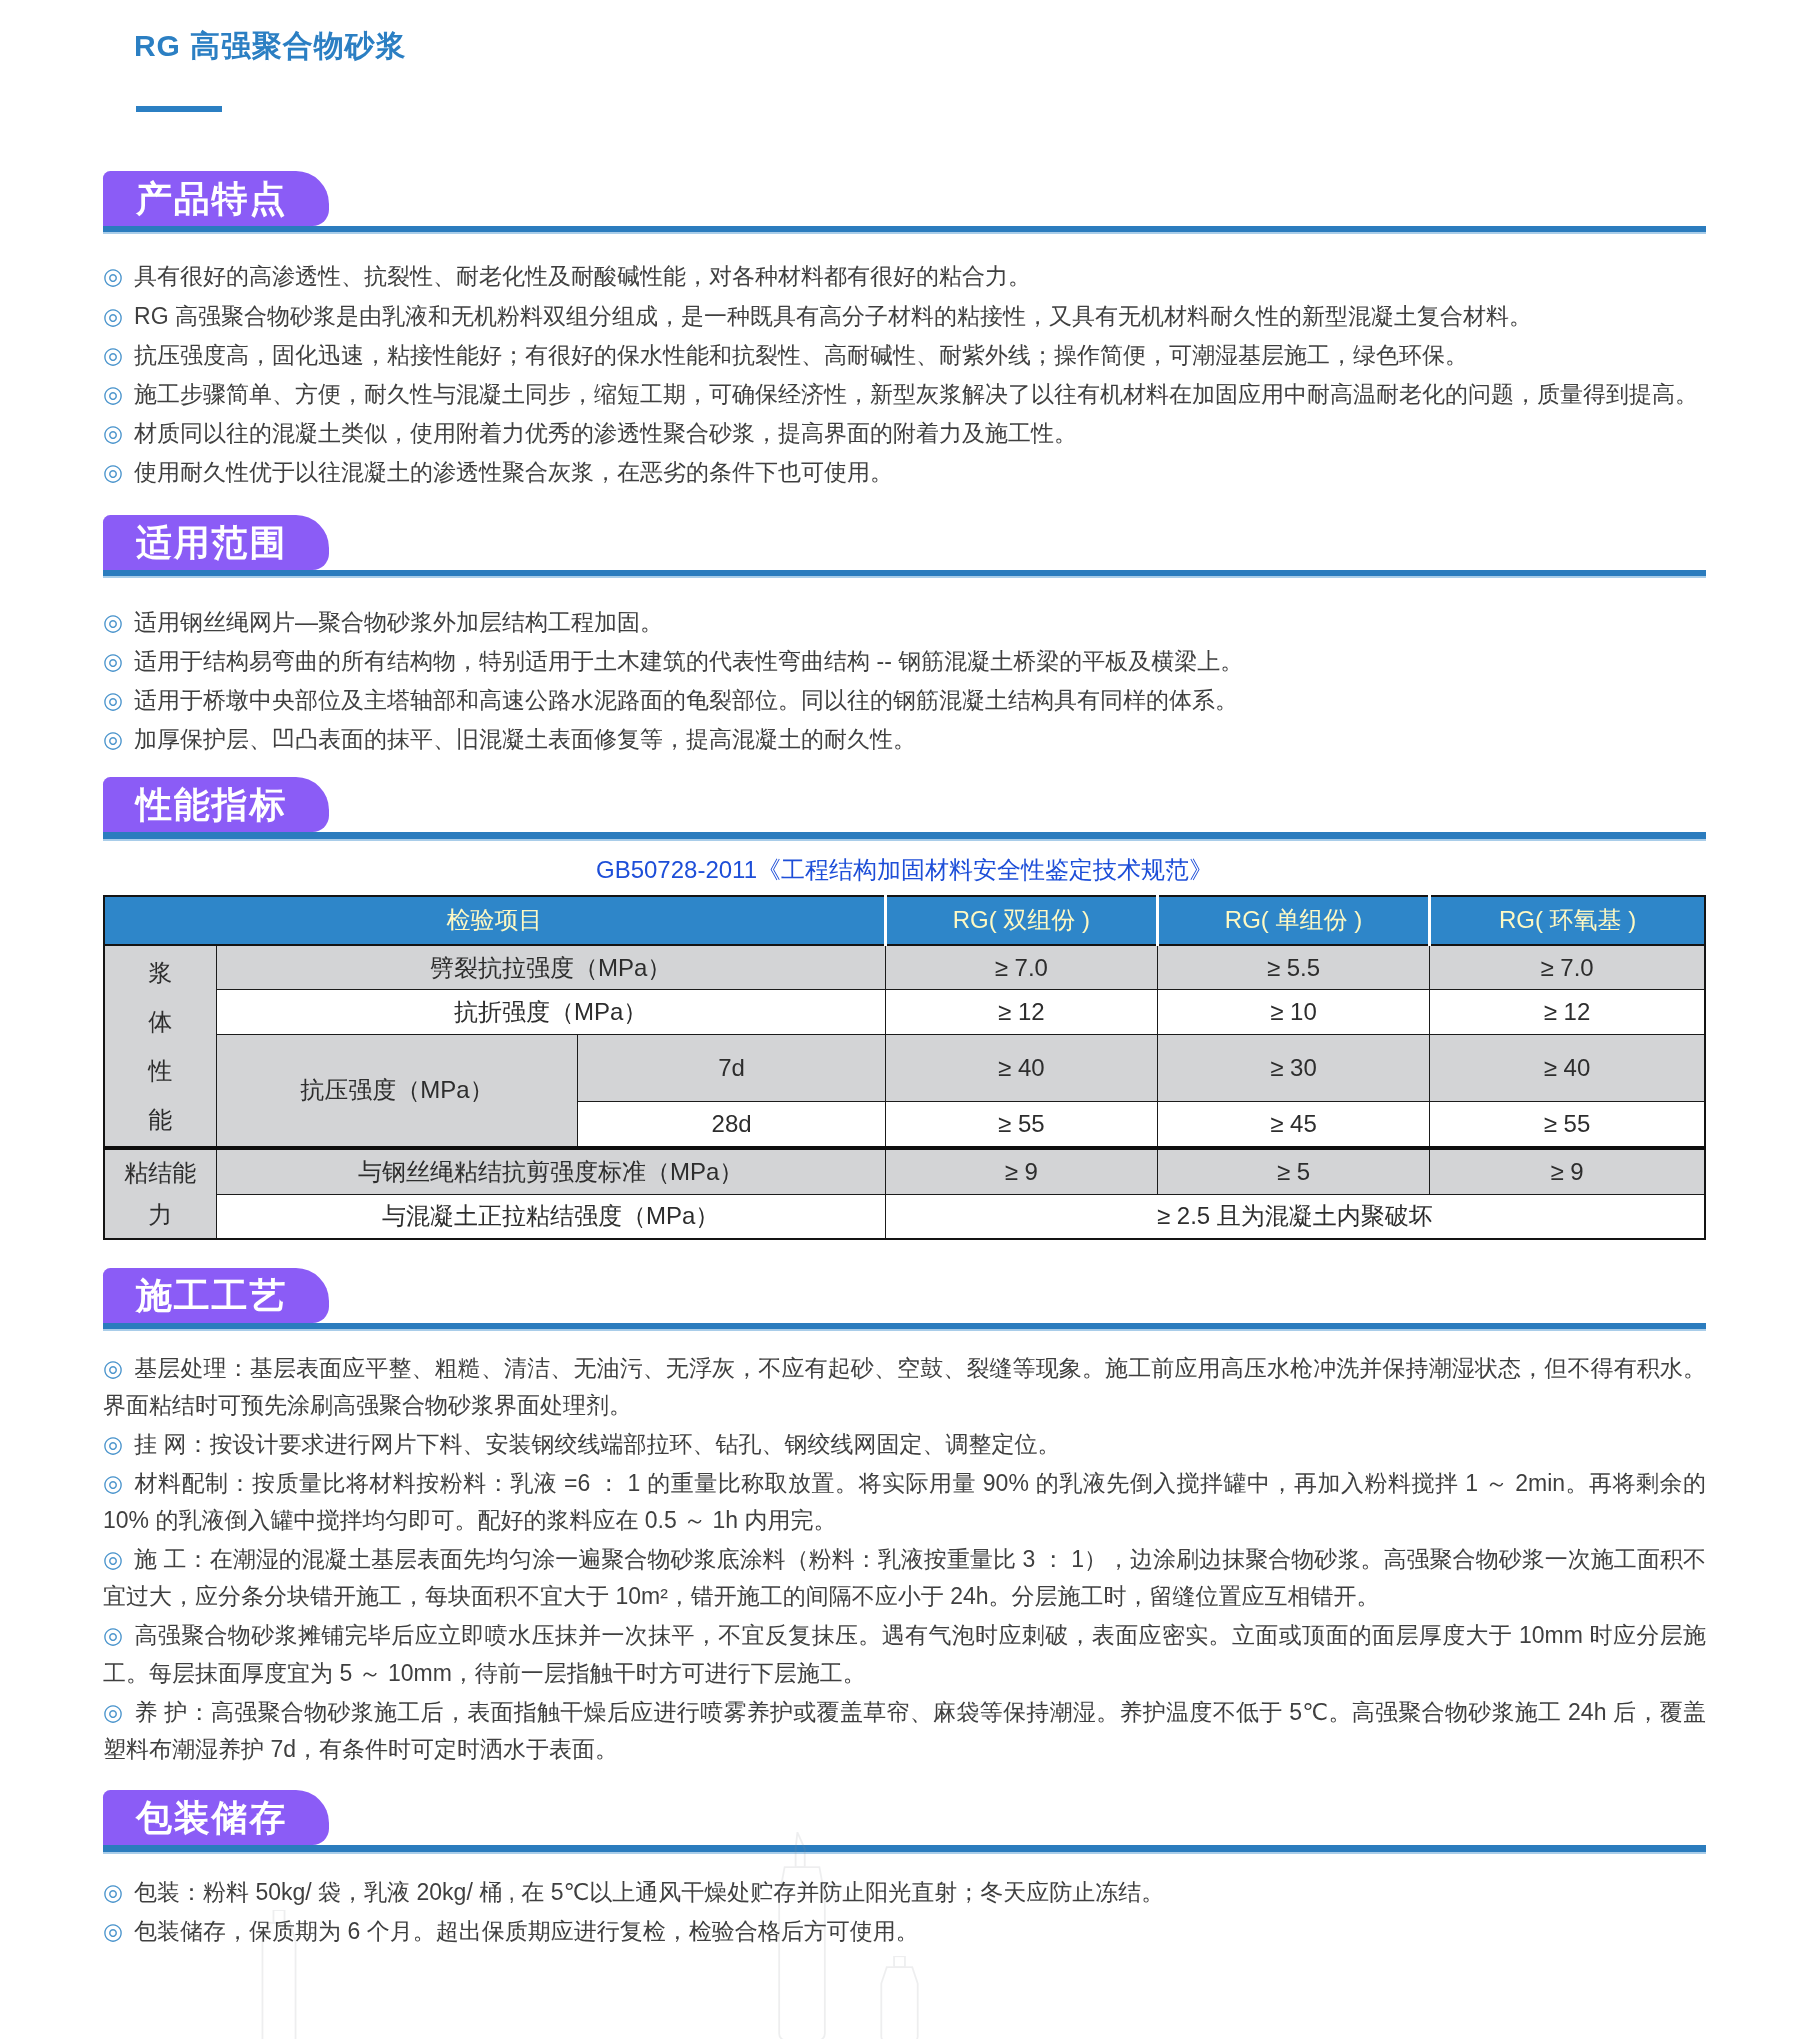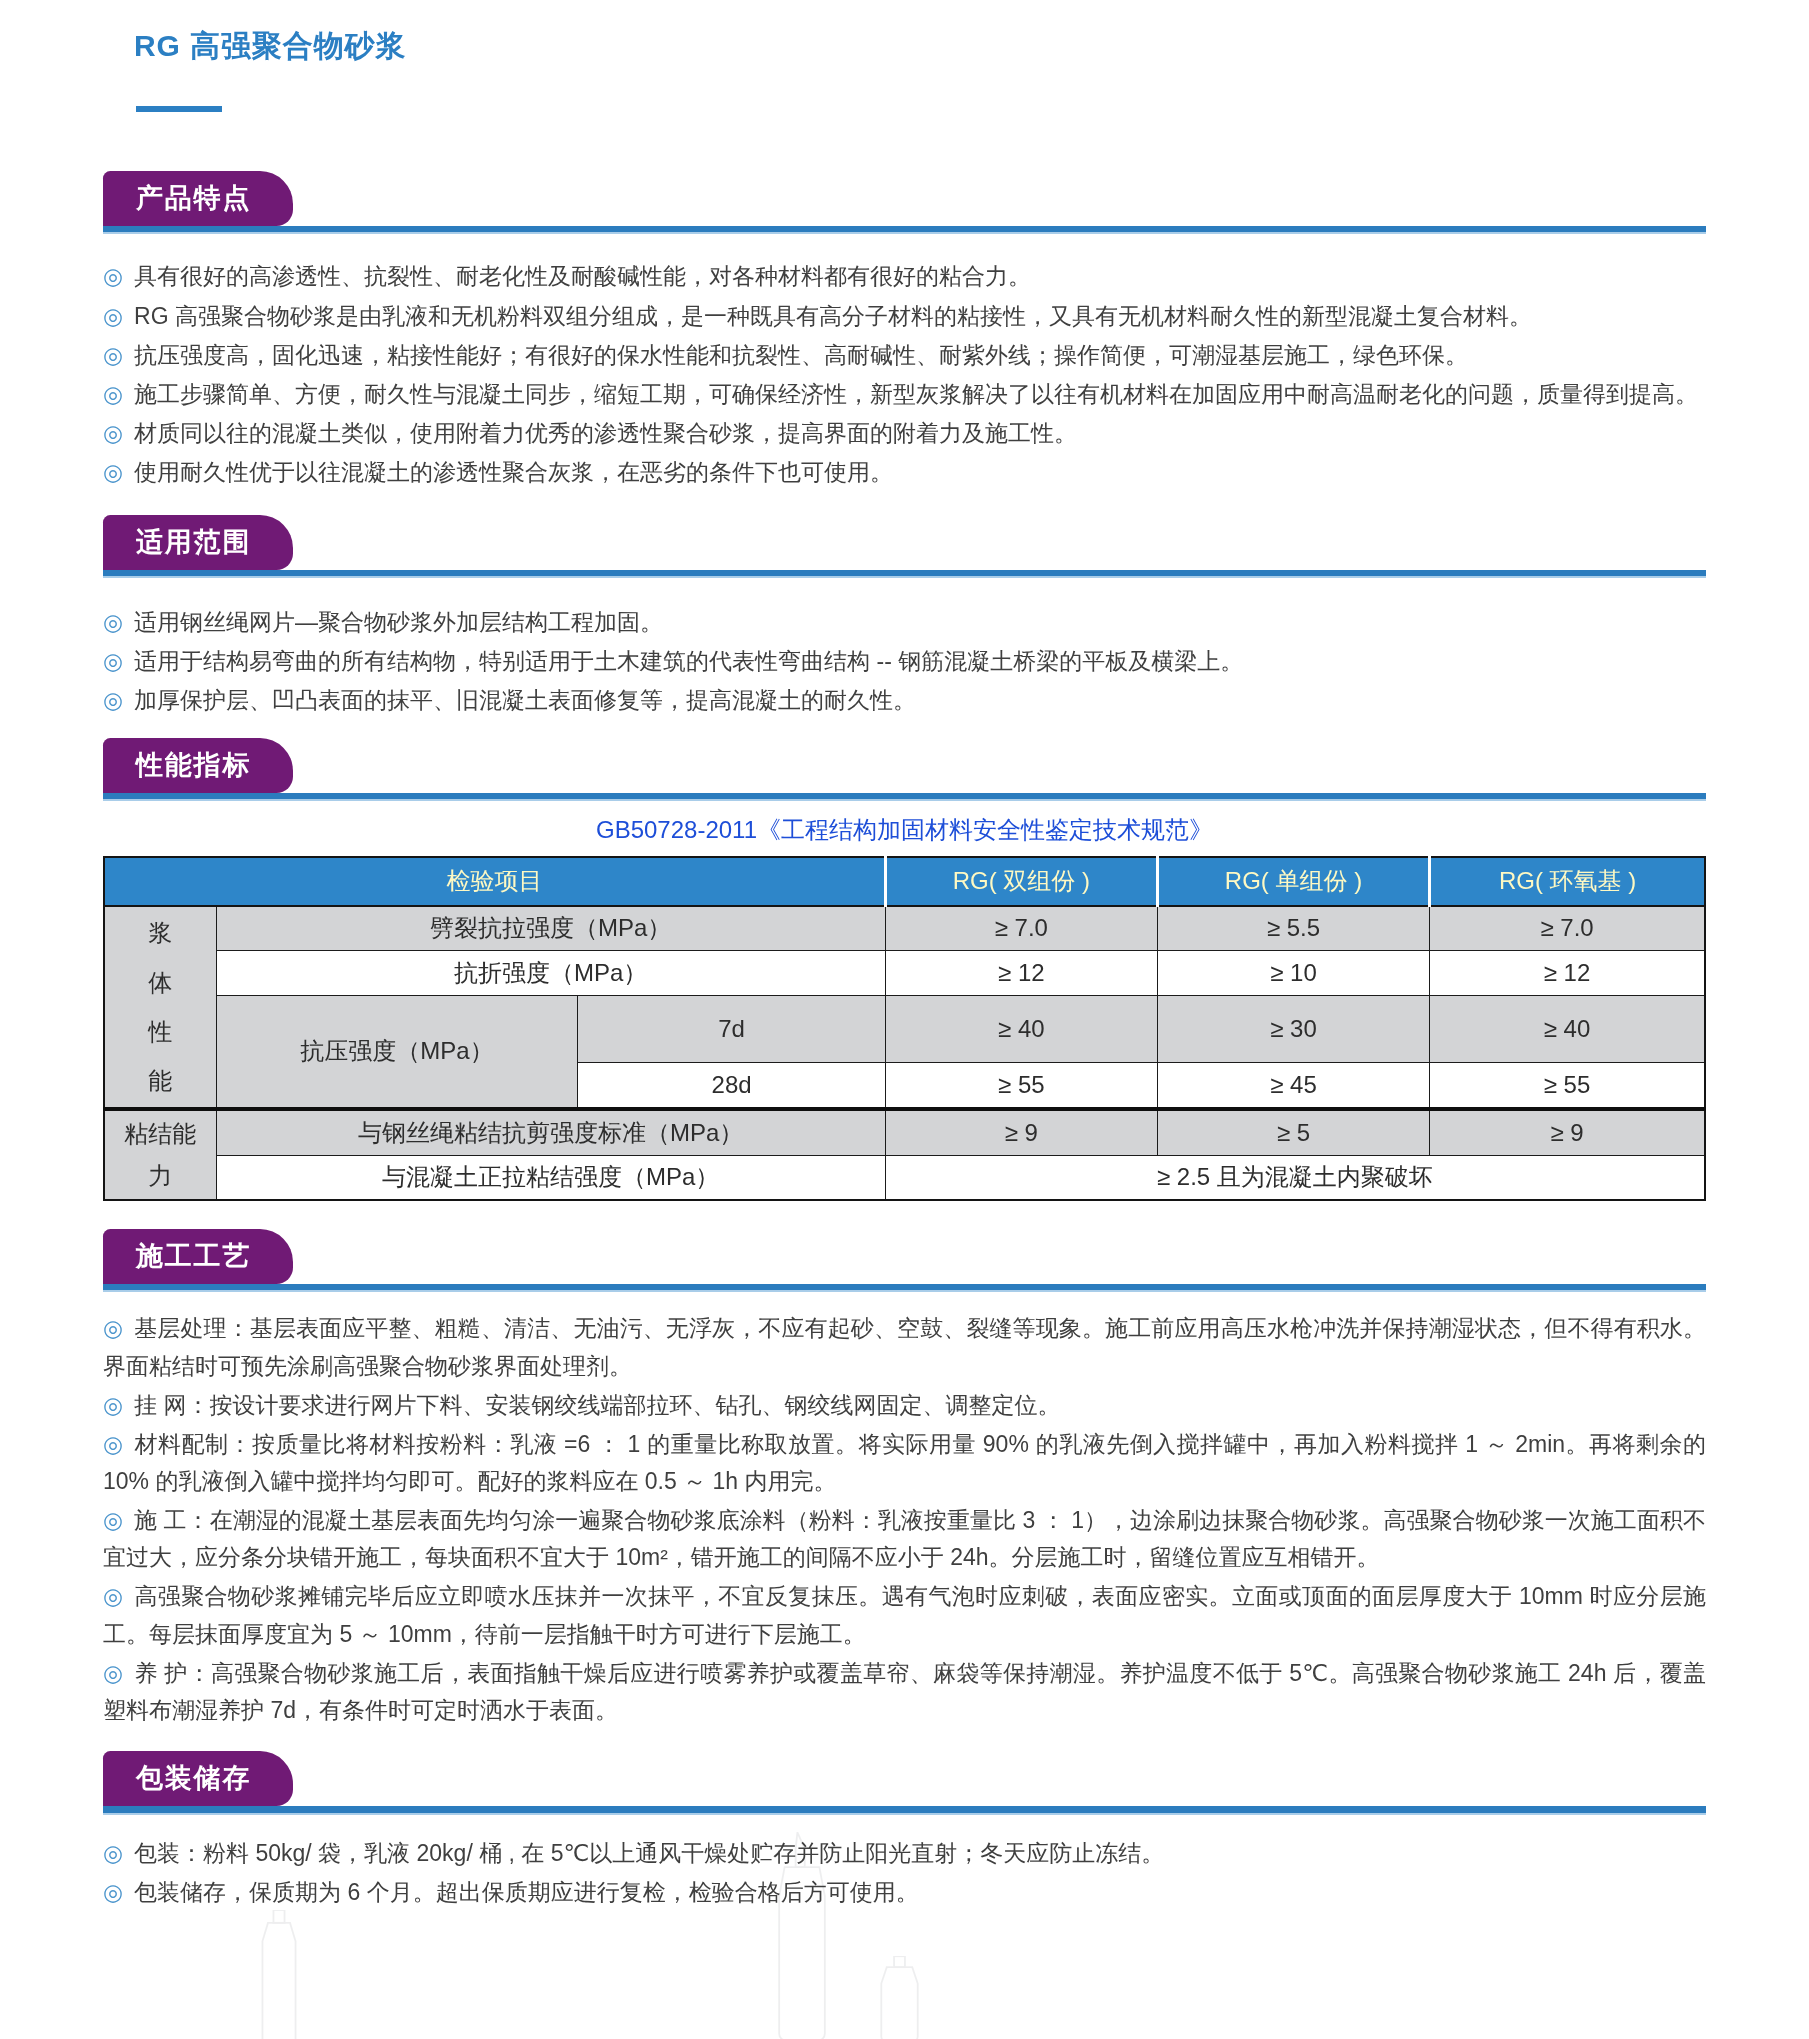--- a/index.html
+++ b/index.html
@@ -25,23 +25,23 @@
   }
   .title-underline {
     margin: 39px 0 0 33px;
     width: 86px; height: 6.4px;
     background: #2b7fc3;
   }
   
   .sec-head { line-height: 0; }
   .badge {
     display: inline-block;
-    background: #701a75;
+    background: #8b5cf6;
     color: #ffffff;
-    font-size: 27px;
+    font-size: 36px;
     font-weight: bold;
     letter-spacing: 1.8px;
     height: 55px; line-height: 55px;
     padding: 0 42px 0 33px;
     border-radius: 7.3px 33px 16.5px 0;
     position: relative;
     z-index: 1;
   }
   .rule {
     height: 6.4px;
@@ -153,20 +153,21 @@
     <p class="li"><span class="dot">◎</span><span>使用耐久性优于以往混凝土的渗透性聚合灰浆，在恶劣的条件下也可使用。</span></p>
   </div>
 
   <div class="sec-head mt-sc">
     <span class="badge">适用范围</span>
     <div class="rule"></div>
   </div>
   <div class="list gap-sc">
     <p class="li"><span class="dot">◎</span><span>适用钢丝绳网片—聚合物砂浆外加层结构工程加固。</span></p>
     <p class="li"><span class="dot">◎</span><span>适用于结构易弯曲的所有结构物，特别适用于土木建筑的代表性弯曲结构 -- 钢筋混凝土桥梁的平板及横梁上。</span></p>
+    <p class="li"><span class="dot">◎</span><span>适用于桥墩中央部位及主塔轴部和高速公路水泥路面的龟裂部位。同以往的钢筋混凝土结构具有同样的体系。</span></p>
     <p class="li"><span class="dot">◎</span><span>加厚保护层、凹凸表面的抹平、旧混凝土表面修复等，提高混凝土的耐久性。</span></p>
   </div>
 
   <div class="sec-head mt-pf">
     <span class="badge">性能指标</span>
     <div class="rule"></div>
   </div>
   <p class="std-title">GB50728-2011《工程结构加固材料安全性鉴定技术规范》</p>
 
   <table class="perf">

